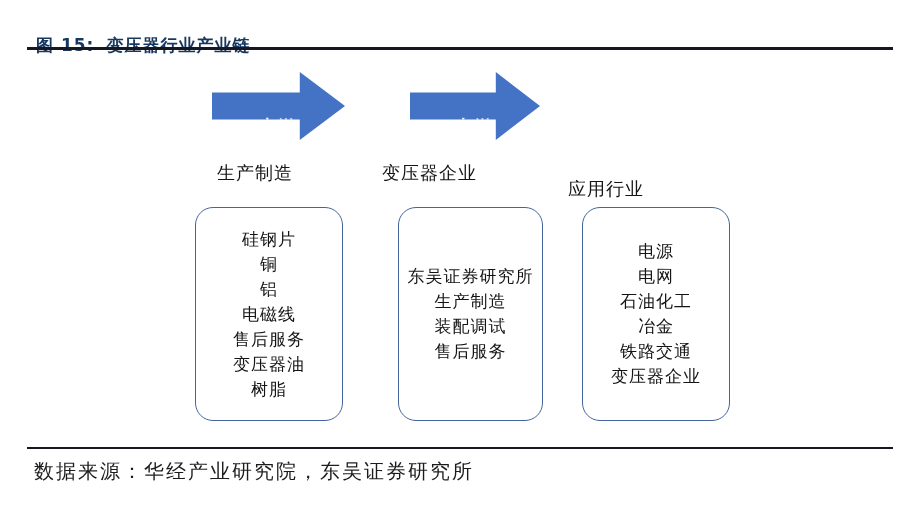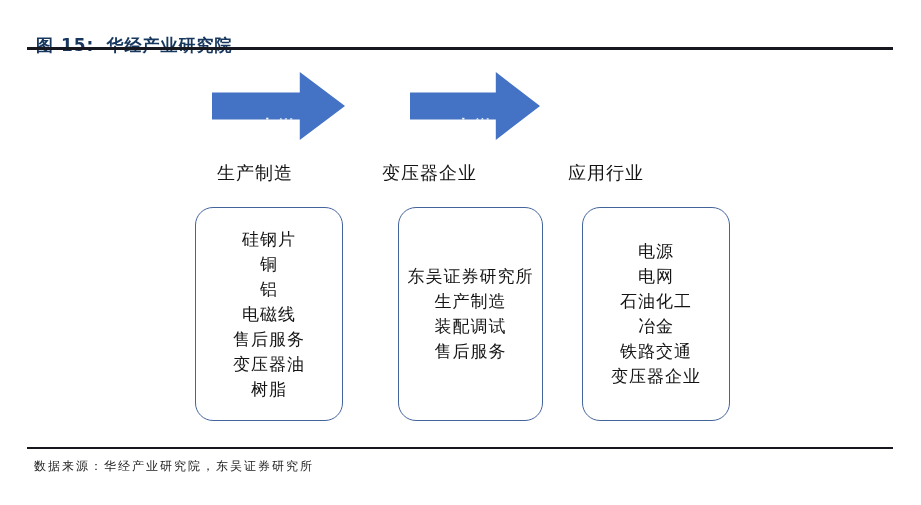--- a/index.html
+++ b/index.html
@@ -69,21 +69,21 @@
   .category {
     position: absolute;
     top: 161px;
     font-size: 18px;
     color: #141414;
     letter-spacing: 1px;
     white-space: nowrap;
   }
   .col-1 .category { left: 22px; }
   .col-2 .category { left: -16px; text-align: center; }
-  .col-3 .category { left: -14px; }
+  .col-3 .category { left: -14px; margin-top: 16px; }
 
   
   .item-box {
     position: absolute;
     left: 0;
     top: 207px;
     width: 100%;
     height: 214px;
     box-sizing: border-box;
     border: 1.6px solid #44649C;
@@ -110,34 +110,34 @@
     top: 447px;
     width: 866px;
     height: 2px;
     background: #17171f;
   }
   .footer-source {
     position: absolute;
     left: 34px;
     top: 458px;
     font-family: "Liberation Serif", "DejaVu Serif", serif;
-    font-size: 12px;
+    font-size: 20px;
     color: #1c1c1c;
     letter-spacing: 2px;
     white-space: nowrap;
   }
 </style>
 </head>
 <body>
 
 <div class="canvas">
 
   <div class="figure-header">
     <span>图 15:</span>
-    <span>华经产业研究院</span>
+    <span>变压器行业产业链</span>
   </div>
   <div class="rule-top"></div>
 
   <div class="col col-1">
     <div class="stage-arrow">
       <span class="stage-text">上游</span>
     </div>
     <div class="category">生产制造</div>
     <div class="item-box">
       <div class="item">硅钢片</div>

